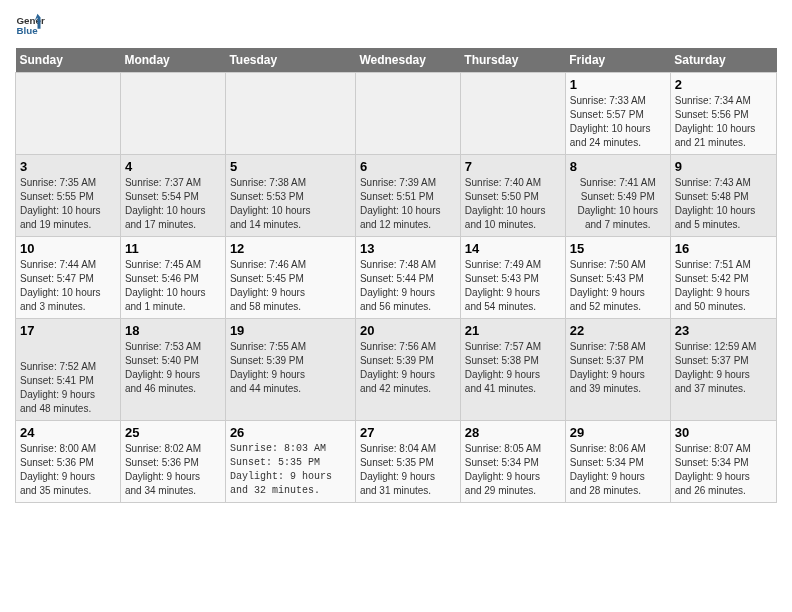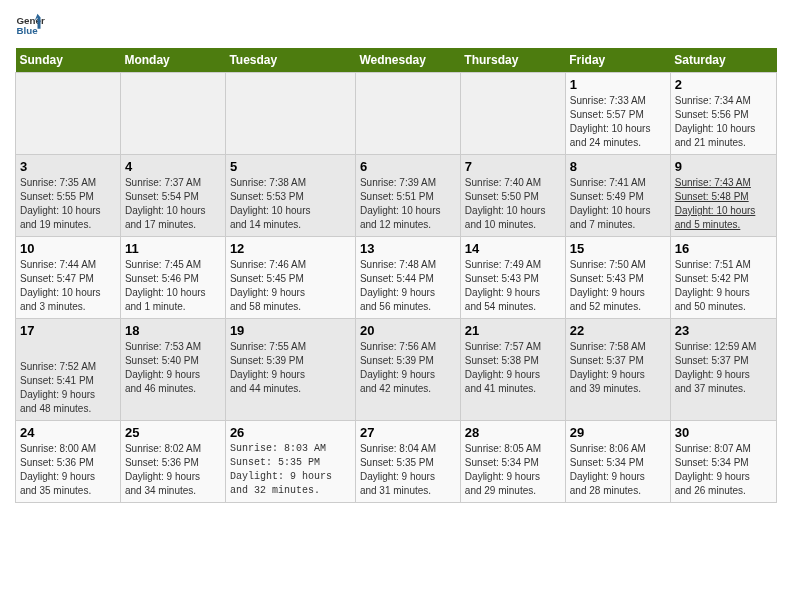--- a/index.html
+++ b/index.html
@@ -41,21 +41,21 @@
       font-size: 16px;
       font-weight: normal;
       color: #555;
     }
     table {
       width: 100%;
       border-collapse: collapse;
       font-size: 10.5px;
     }
     thead tr {
-      background-color: #4d7c0f;
+      background-color: #737373;
       color: #fff;
     }
     thead th {
       padding: 5px 4px;
       text-align: left;
       font-weight: bold;
       font-size: 12px;
     }
     tbody tr {
       vertical-align: top;
@@ -172,28 +172,28 @@
           </td>
           <td>
             <span class="day-num">7</span>
             <div class="day-info" style="white-space: pre-line;">Sunrise: 7:40 AM
 Sunset: 5:50 PM
 Daylight: 10 hours
 and 10 minutes.</div>
           </td>
           <td>
             <span class="day-num">8</span>
-            <div class="day-info" style="white-space: pre-line;">Sunrise: 7:41 AM
+            <div class="day-info" style="white-space: pre-line; text-align: center;">Sunrise: 7:41 AM
 Sunset: 5:49 PM
 Daylight: 10 hours
 and 7 minutes.</div>
           </td>
           <td>
             <span class="day-num">9</span>
-            <div class="day-info" style="white-space: pre-line; text-decoration: underline;">Sunrise: 7:43 AM
+            <div class="day-info" style="white-space: pre-line;">Sunrise: 7:43 AM
 Sunset: 5:48 PM
 Daylight: 10 hours
 and 5 minutes.</div>
           </td>
         </tr>
         <tr>
           <td>
             <span class="day-num">10</span>
             <div class="day-info" style="white-space: pre-line;">Sunrise: 7:44 AM
 Sunset: 5:47 PM

